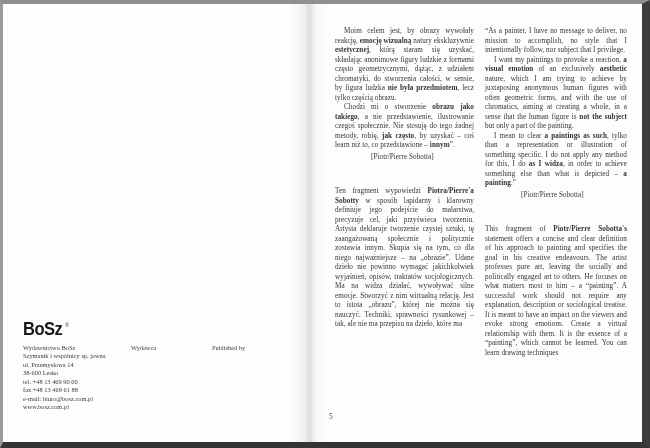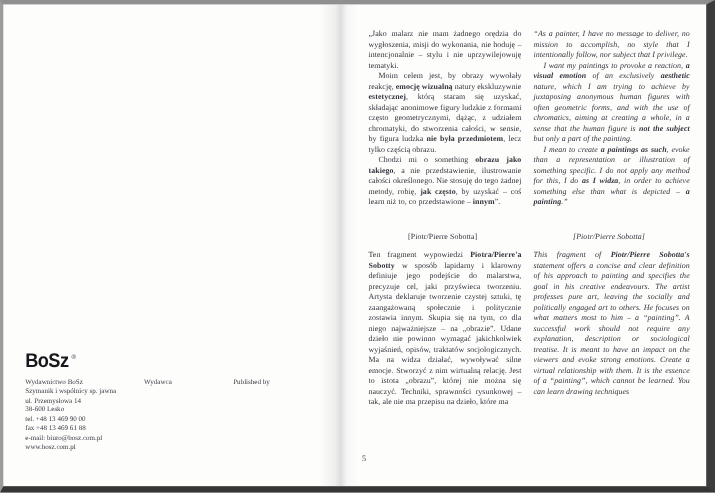--- a/index.html
+++ b/index.html
@@ -26,22 +26,22 @@
   }
   .col {
     position: absolute;
     font-size: 7.2px;
     line-height: 9.5px;
     text-align: justify;
     letter-spacing: 0.05px;
   }
   .col p { margin: 0; }
   .col p.ind { text-indent: 9px; }
-  .col .attrib { margin-top: 22px; padding-left: 36px; }
-  .col .commentary { margin-top: 8px; }
+  .col .attrib { margin-top: 2px; padding-left: 36px; }
+  .col .commentary { margin-top: 25px; }
   .col b { font-weight: bold; }
   .pagenum {
     position: absolute; left: 326px; top: 408px;
     font-size: 7.5px; color: #4a4a50;
   }
   .logo {
     position: absolute; left: 20px; top: 312px;
     font-family: "Liberation Sans", "DejaVu Sans", sans-serif;
     font-weight: bold; font-size: 18px; line-height: 18px;
     letter-spacing: -0.6px; color: #17171c;
@@ -57,21 +57,21 @@
     font-size: 6.4px; line-height: 8.45px; color: #3c3c44;
     white-space: nowrap;
   }
   .sidelabel {
     position: absolute; top: 340px;
     font-size: 6.4px; color: #3c3c44; white-space: nowrap;
   }
   .lbl-wydawca { left: 128px; }
   .lbl-published { left: 209px; }
   .col-pl { left: 332px; top: 23px; width: 139px; }
-  .col-en { left: 482px; top: 23px; width: 142px; font-style: italic; }
+  .col-en { left: 482px; top: 23px; width: 142px; }
 </style>
 </head>
 <body>
 
 <div class="frame">
 
   <div class="spine"></div>
 
   <div>
     <div class="logo">
@@ -89,31 +89,30 @@
       <div>www.bosz.com.pl</div>
     </div>
 
     <div class="sidelabel lbl-wydawca">Wydawca</div>
     <div class="sidelabel lbl-published">Published by</div>
   </div>
 
   <div>
 
     <div class="col col-pl">
-      <p><span>„Jako malarz nie mam żadnego orędzia do wygłoszenia, misji do wykonania, nie hoduję – intencjonalnie – stylu i nie uprzywilejowuję tematyki.</span></p>
       <p class="ind"><span>Moim celem jest, by obrazy wywołały reakcję, </span><b>emocję wizualną</b><span> natury ekskluzywnie </span><b>estetycznej</b><span>, którą staram się uzyskać, składając anonimowe figury ludzkie z formami często geometrycznymi, dążąc, z udziałem chromatyki, do stworzenia całości, w sensie, by figura ludzka </span><b>nie była przedmiotem</b><span>, lecz tylko częścią obrazu.</span></p>
-      <p class="ind"><span>Chodzi mi o something </span><b>obrazu jako takiego</b><span>, a nie przedstawienie, ilustrowanie całości określonego. Nie stosuję do tego żadnej metody, robię, </span><b>jak często</b><span>, by uzyskać – coś learn niż to, co przedstawione – </span><b>innym</b><span>”.</span></p>
+      <p class="ind"><span>Chodzi mi o stworzenie </span><b>obrazu jako takiego</b><span>, a nie przedstawienie, ilustrowanie czegoś społecznie. Nie stosuję do tego żadnej metody, robię, </span><b>jak często</b><span>, by uzyskać – coś learn niż to, co przedstawione – </span><b>innym</b><span>”.</span></p>
       <p class="attrib">[Piotr/Pierre Sobotta]</p>
       <p class="commentary"><span>Ten fragment wypowiedzi </span><b>Piotra/Pierre'a Sobotty</b><span> w sposób lapidarny i klarowny definiuje jego podejście do malarstwa, precyzuje cel, jaki przyświeca tworzeniu. Artysta deklaruje tworzenie czystej sztuki, tę zaangażowaną społecznie i politycznie zostawia innym. Skupia się na tym, co dla niego najważniejsze – na „obrazie”. Udane dzieło nie powinno wymagać jakichkolwiek wyjaśnień, opisów, traktatów socjologicznych. Ma na widza działać, wywoływać silne emocje. Stworzyć z nim wirtualną relację. Jest to istota „obrazu”, której nie można się nauczyć. Techniki, sprawności rysunkowej – tak, ale nie ma przepisu na dzieło, które ma</span></p>
     </div>
 
     <div class="col col-en">
       <p><span>“As a painter, I have no message to deliver, no mission to accomplish, no style that I intentionally follow, nor subject that I privilege.</span></p>
       <p class="ind"><span>I want my paintings to provoke a reaction, </span><b>a visual emotion</b><span> of an exclusively </span><b>aesthetic</b><span> nature, which I am trying to achieve by juxtaposing anonymous human figures with often geometric forms, and with the use of chromatics, aiming at creating a whole, in a sense that the human figure is </span><b>not the subject</b><span> but only a part of the painting.</span></p>
-      <p class="ind"><span>I mean to create </span><b>a paintings as such</b><span>, evoke than a representation or illustration of something specific. I do not apply any method for this, I do </span><b>as I widza</b><span>, in order to achieve something else than what is depicted – </span><b>a painting</b><span>.”</span></p>
+      <p class="ind"><span>I mean to clear </span><b>a paintings as such</b><span>, tylko than a representation or illustration of something specific. I do not apply any method for this, I do </span><b>as I widza</b><span>, in order to achieve something else than what is depicted – </span><b>a painting</b><span>.”</span></p>
       <p class="attrib">[Piotr/Pierre Sobotta]</p>
       <p class="commentary"><span>This fragment of </span><b>Piotr/Pierre Sobotta's</b><span> statement offers a concise and clear definition of his approach to painting and specifies the goal in his creative endeavours. The artist professes pure art, leaving the socially and politically engaged art to others. He focuses on what matters most to him – a “painting”. A successful work should not require any explanation, description or sociological treatise. It is meant to have an impact on the viewers and evoke strong emotions. Create a virtual relationship with them. It is the essence of a “painting”, which cannot be learned. You can learn drawing techniques</span></p>
     </div>
 
     <div class="pagenum">5</div>
   </div>
 
 </div>
 
 </body></html>

